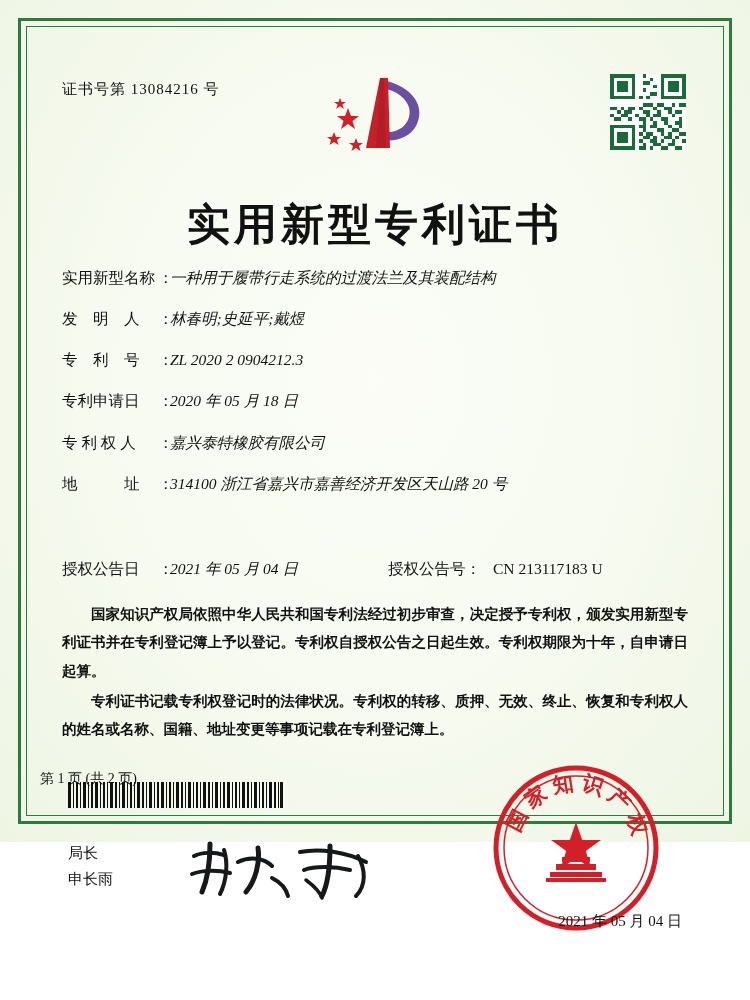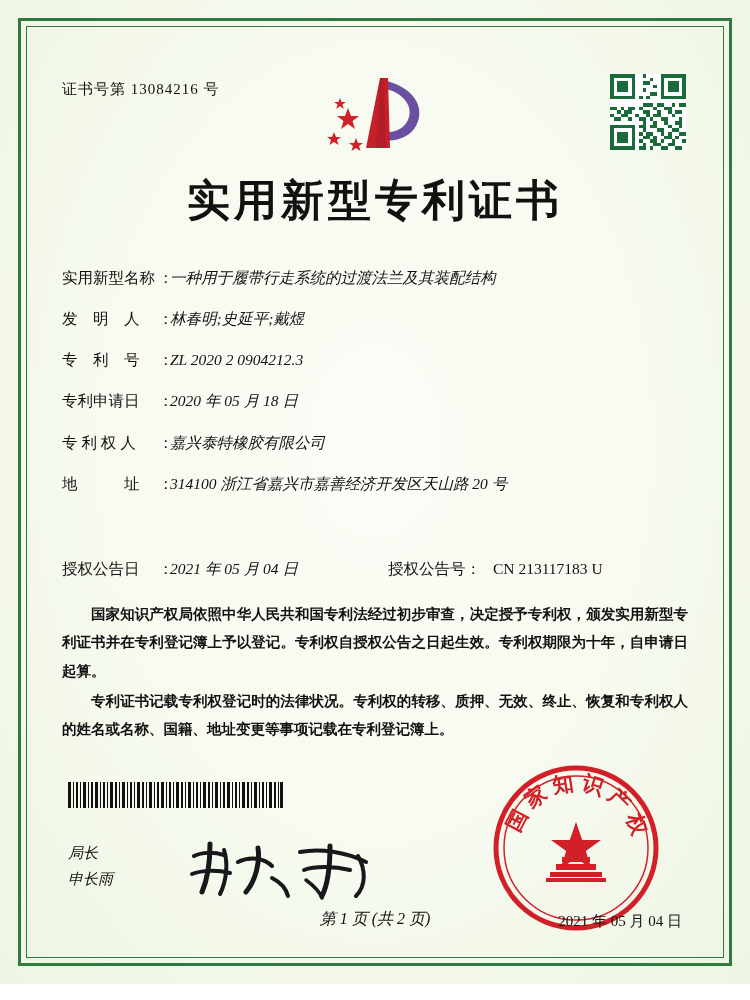--- a/index.html
+++ b/index.html
@@ -10,21 +10,21 @@
     width: 750px;
     height: 1000px;
     background: #ffffff;
     font-family: "Liberation Serif", "DejaVu Serif", serif;
     color: #1a1a1a;
     overflow: hidden;
   }
   .page {
     position: relative;
     width: 750px;
-    height: 984px;
+    height: 842px;
     background:
       radial-gradient(ellipse at 50% 45%, #fbfdf6 0%, #f6faef 55%, #eef5e3 100%);
     box-sizing: border-box;
   }
   .border-outer {
     position: absolute;
     left: 18px; top: 18px; right: 18px; bottom: 18px;
     border: 3px solid #2f7a3e;
   }
   .border-inner {
@@ -61,21 +61,21 @@
     top: 34px;
     width: 76px;
     height: 76px;
   }
 
   
   .title {
     position: absolute;
     left: 0;
     right: 0;
-    top: 132px;
+    top: 156px;
     text-align: center;
     font-size: 43px;
     font-weight: bold;
     letter-spacing: 4px;
     color: #111;
     font-family: Liberation Mono, monospace;
   }
 
   
   .fields {
@@ -150,21 +150,20 @@
   }
 
   
   .sig-block {
     position: absolute;
     left: 28px;
     top: 800px;
     font-size: 15px;
     line-height: 1.75;
     color: #111;
-    font-style: italic;
   }
   .sig-script {
     position: absolute;
     left: 140px;
     top: 796px;
     width: 220px;
     height: 70px;
   }
 
   
@@ -183,24 +182,22 @@
     color: #111;
     white-space: nowrap;
   }
 
   
   .footer {
     position: absolute;
     left: 0;
     right: 0;
     bottom: 14px;
-    text-align: center;
-    font-size: 16px;
-    color: #111;
-    font-style: italic;
+    font-size: 14px;
+    color: #111;
   }
 </style>
 </head>
 <body>
 
 <div class="page">
   <div class="border-outer"></div>
   <div class="border-inner"></div>
 
   <div class="content">

